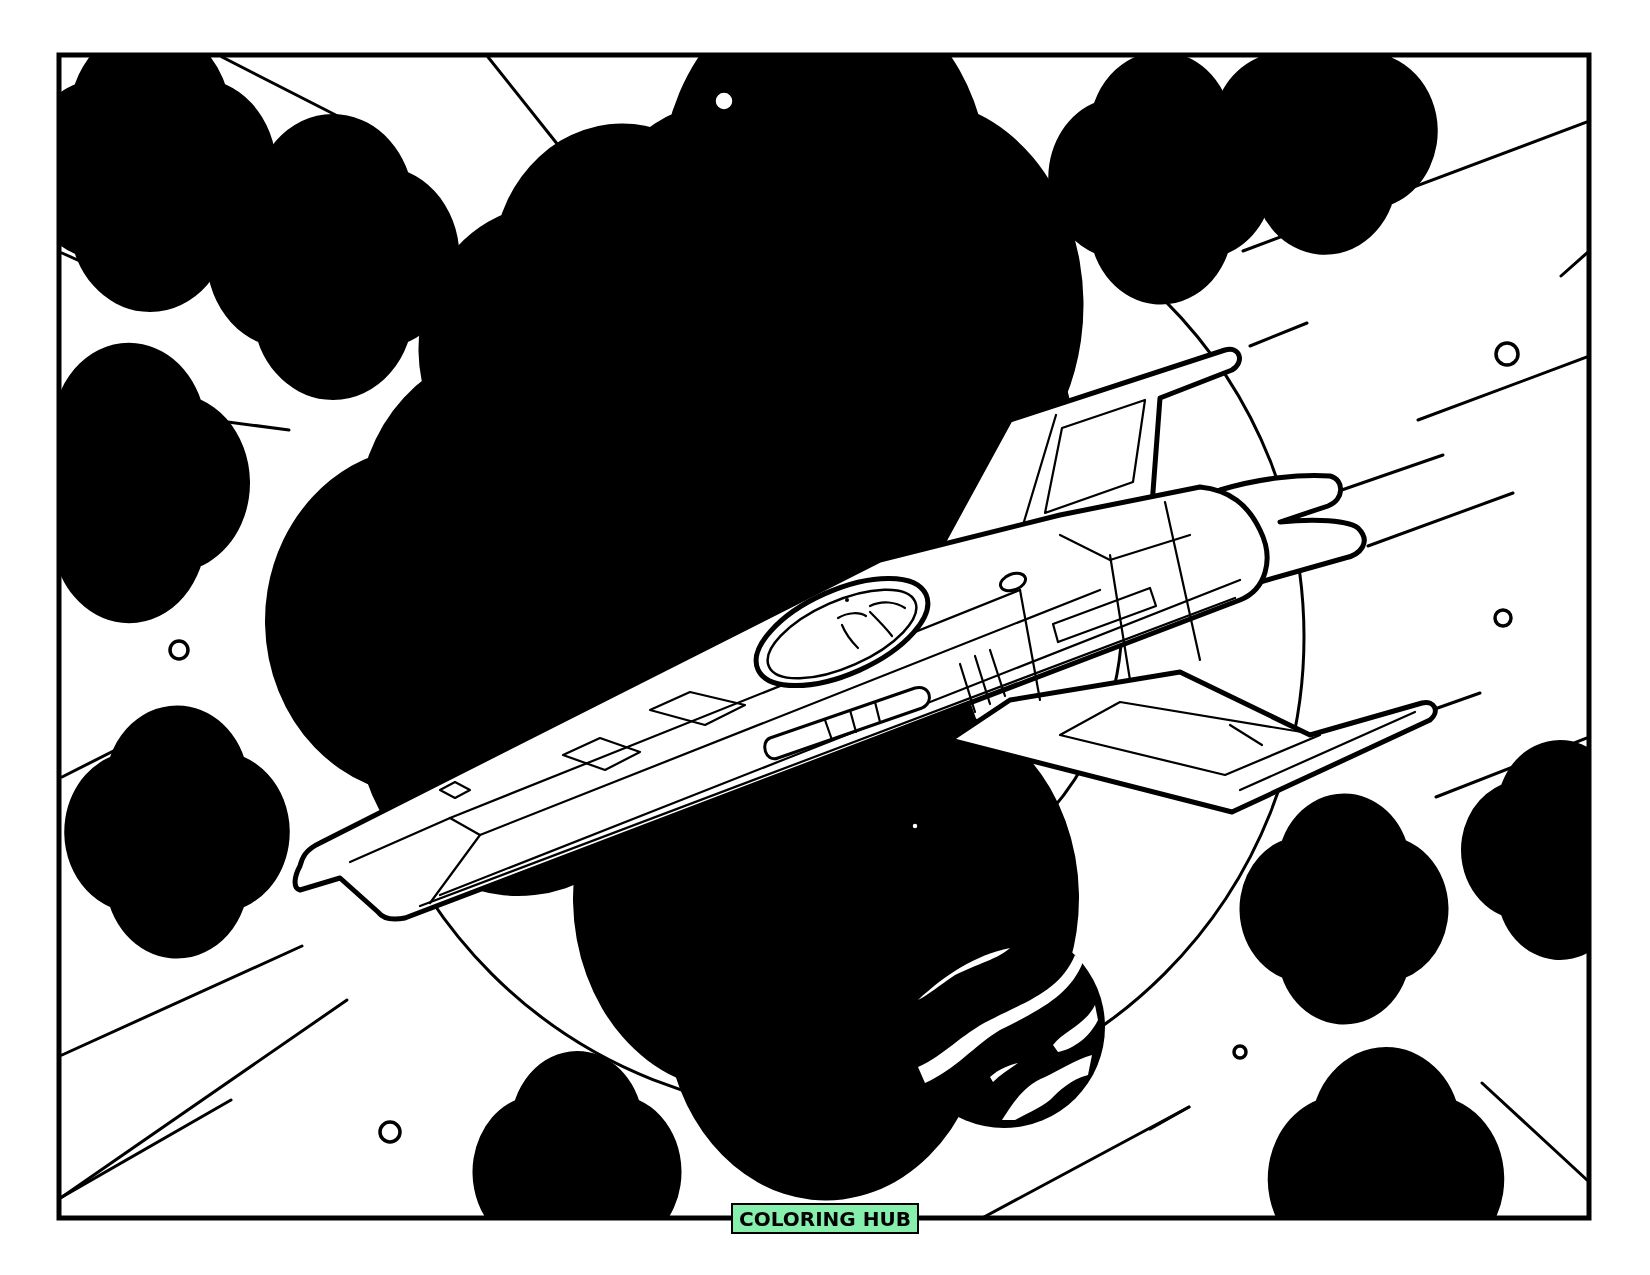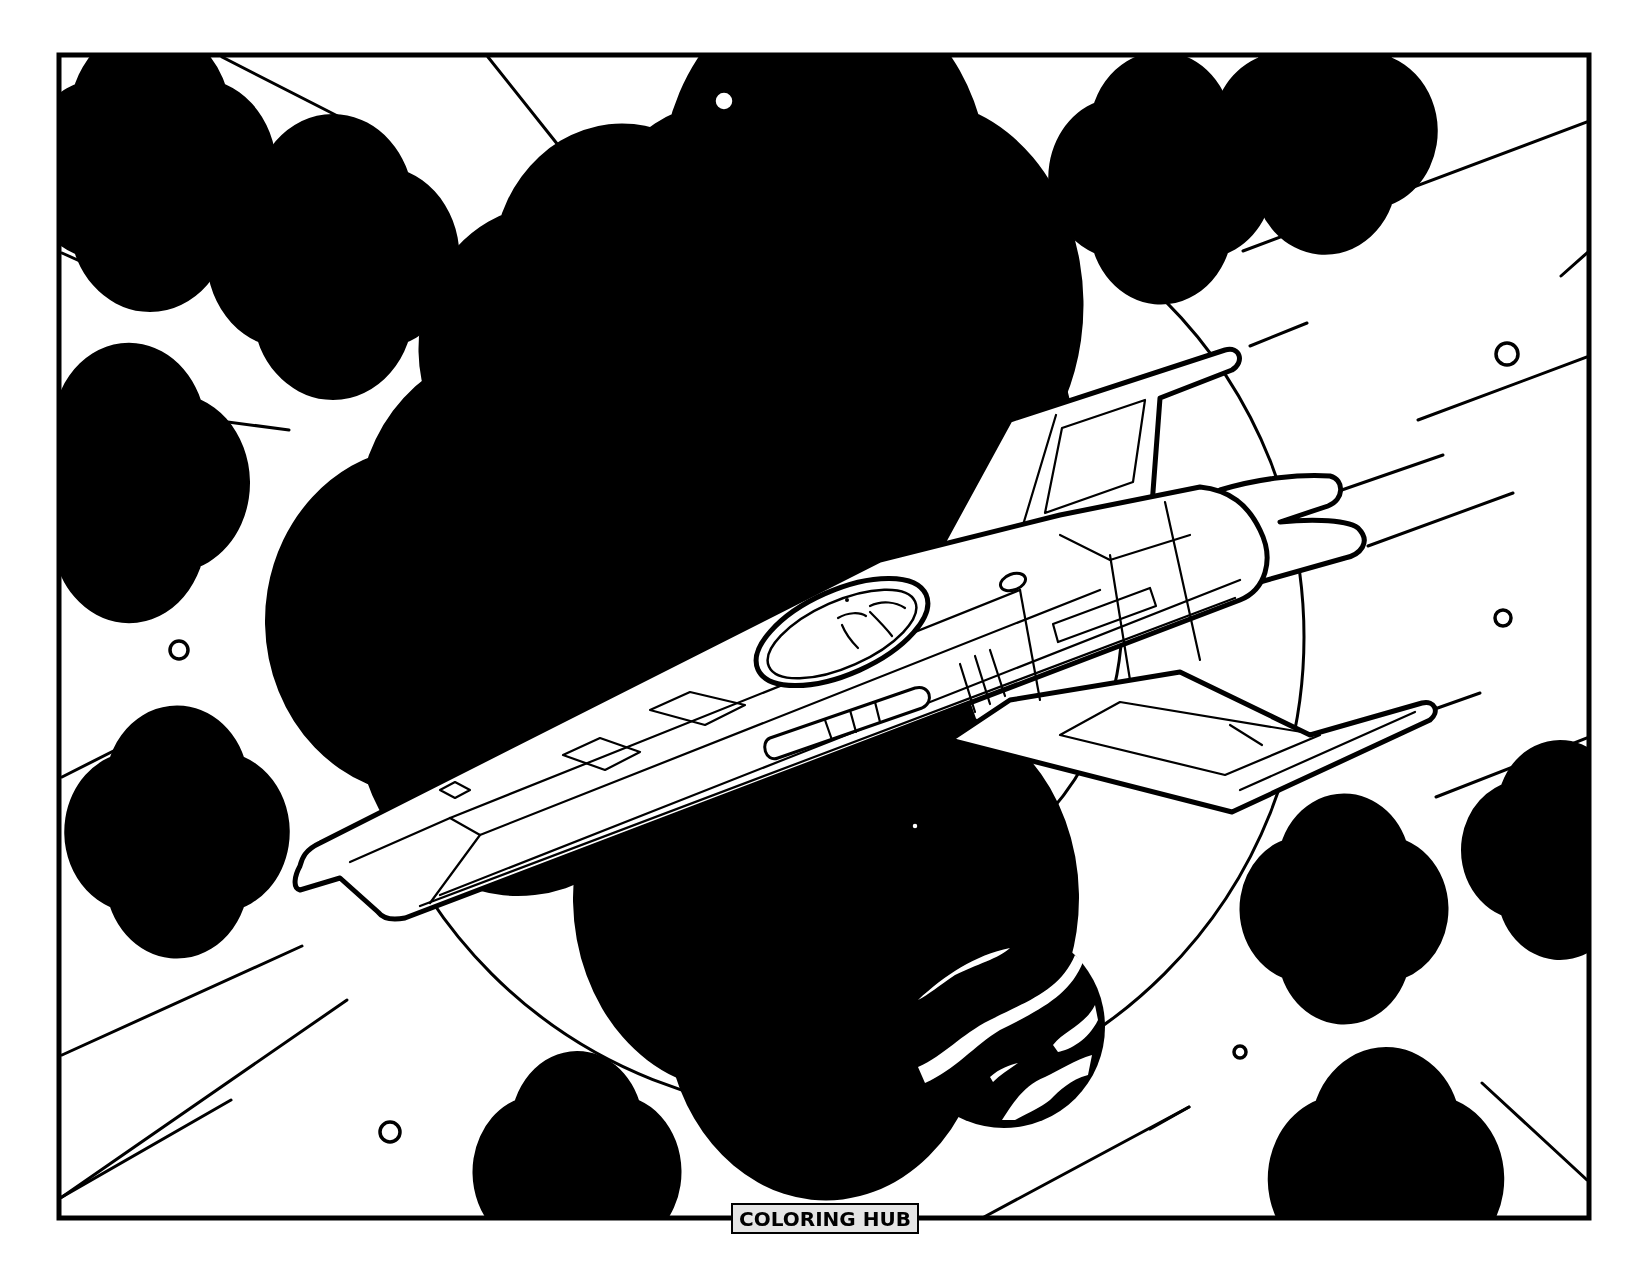--- a/index.html
+++ b/index.html
@@ -1,20 +1,20 @@
 <!DOCTYPE html>
 <html><head>
   <meta charset="utf-8">
   <style>
     html, body { margin: 0; padding: 0; background: #ffffff; }
     body { width: 1650px; height: 1275px; position: relative; overflow: hidden; font-family: "DejaVu Sans", sans-serif; }
     .art { position: absolute; left: 0; top: 0; width: 1650px; height: 1275px; }
     .brand {
       position: absolute; left: 731px; top: 1203px; width: 188px; height: 31px;
-      border: 2px solid #000; background: #e5e5e5; box-sizing: border-box;
+      border: 2px solid #000; background: #86efac; box-sizing: border-box;
       display: flex; align-items: center; justify-content: center;
       font-family: "DejaVu Sans", sans-serif; font-weight: bold; font-size: 20px;
       letter-spacing: 0px; color: #000; line-height: 1;
     }
     svg .ln { fill: none; stroke: #000; stroke-width: 3; stroke-linecap: round; stroke-linejoin: round; }
     svg .thin { fill: none; stroke: #000; stroke-width: 2.2; stroke-linecap: round; stroke-linejoin: round; }
     svg .thick { fill: #fff; stroke: #000; stroke-width: 5; stroke-linejoin: round; stroke-linecap: round; }
     svg .shape { fill: #fff; stroke: #000; stroke-width: 3; stroke-linejoin: round; stroke-linecap: round; }
     svg .star { fill: #fff; stroke: #000; stroke-width: 3.5; stroke-linejoin: round; }
     svg .dot { fill: #fff; stroke: #000; stroke-width: 3.5; }

